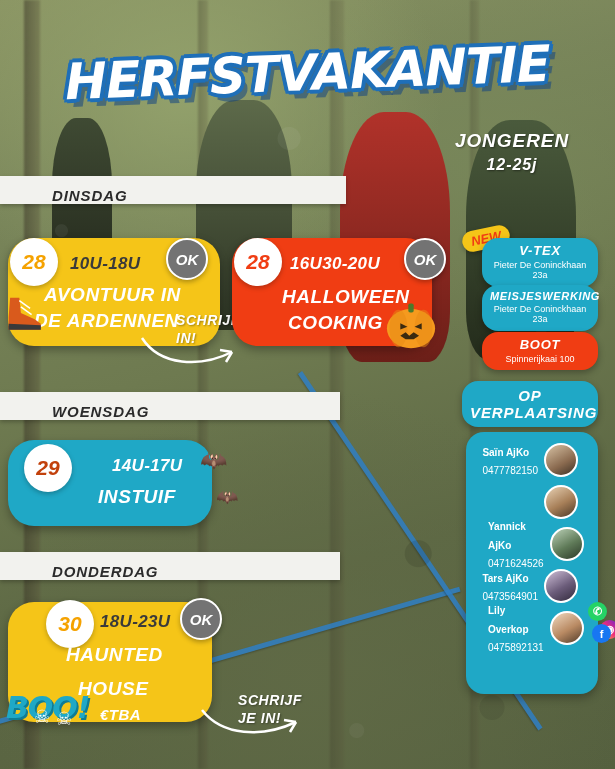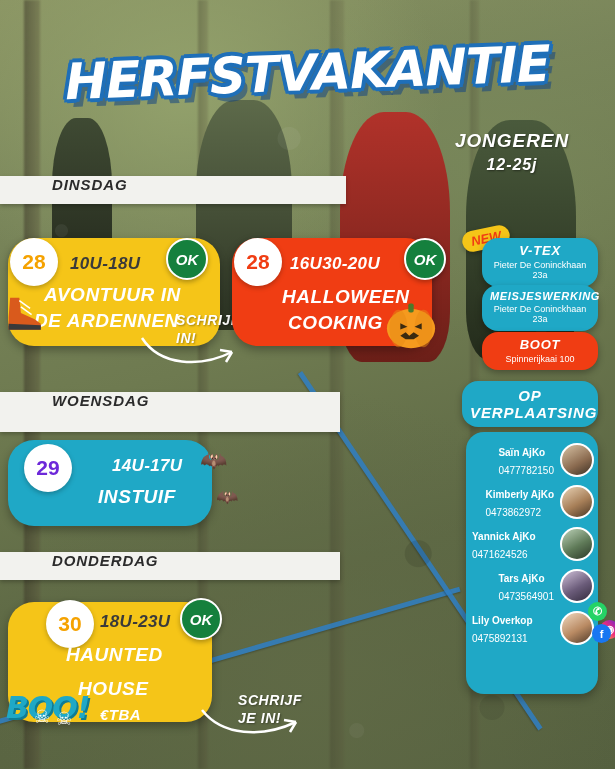--- a/index.html
+++ b/index.html
@@ -46,57 +46,57 @@
   }
 
   
   .band {
     position: absolute;
     background: #f2f2ee;
     color: #2b2b2b;
     font-style: italic;
     font-weight: bold;
     letter-spacing: .06em;
-    display: flex; align-items: flex-start;
+    display: flex; align-items: flex-end;
     padding-left: 52px;
     font-size: 15px;
     box-shadow: 0 2px 4px rgba(0,0,0,.25);
   }
 
   .card { position: absolute; border-radius: 26px; box-shadow: 0 4px 10px rgba(0,0,0,.3); }
   .card.yellow { background: #f5c518; }
   .card.red { background: #f03d13; }
   .card.cyan { background: #1fa8c6; }
 
   .daynum {
     position:absolute; width:48px; height:48px; border-radius:50%;
     background:#fff; display:flex; align-items:center; justify-content:center;
-    font-weight: bold; font-size: 21px;
+    font-style: italic; font-weight: bold; font-size: 21px;
     box-shadow: 0 2px 5px rgba(0,0,0,.25);
   }
   .daynum.yellow { color:#f5a200; }
   .daynum.red { color:#f03d13; }
-  .daynum.cyan { color:#6d28d9; }
+  .daynum.cyan { color:#c2410c; }
 
   .hours { position:absolute; font-style: italic; font-weight: bold; font-size: 17px; color:#fff; letter-spacing:.02em; }
   .hours.dark { color:#3a3a3a; }
   .title-l1, .title-l2 {
     position:absolute; font-style: italic; font-weight: bold; color:#fff;
     font-size: 19px; letter-spacing:.03em;
   }
 
   
   .okbadge {
     position:absolute; width:42px; height:42px; border-radius:50%;
     display:flex; align-items:center; justify-content:center;
     color:#fff; font-weight:bold; font-style:italic; font-size:15px;
     border:2px solid #fff;
     box-shadow: 0 2px 5px rgba(0,0,0,.3);
   }
-  .okbadge.blue { background:#15803d; }
+  .okbadge.blue { background:#737373; }
 
   
   #headline {
     position:absolute; left:0; right:0; top:44px;
     text-align:center;
     font-family:"DejaVu Sans", sans-serif;
     font-weight:bold; font-style:italic;
     font-size:50px; letter-spacing:-1px;
     color:#ffffff;
     transform: rotate(-2.2deg);
@@ -126,21 +126,21 @@
     position:absolute; background:#f5c518; color:#f03d13;
     font-style:italic; font-weight:bold; font-size:13px;
     padding:3px 9px; border-radius:12px; transform:rotate(-12deg);
     box-shadow:0 2px 5px rgba(0,0,0,.3);
   }
 
   
   #contacts {
     position:absolute; left:466px; top:432px; width:132px; height:262px;
     background:#1fa8c6; border-radius:18px; box-shadow:0 4px 10px rgba(0,0,0,.3);
-    padding:10px 4px;
+    padding:10px 20px;
   }
   .contact { display:flex; align-items:center; gap:6px; margin-bottom:6px; height:36px; }
   .contact.rev { flex-direction: row-reverse; }
   .avatar {
     width:34px; height:34px; border-radius:50%; flex:0 0 34px;
     border:2px solid #fff; overflow:hidden;
     background:linear-gradient(150deg,#d8c3a5,#8a6a4f 60%,#3b3025);
   }
   .avatar.a2 { background:linear-gradient(150deg,#c9d6e4,#6d7f92 55%,#2e3a46); }
   .avatar.a3 { background:linear-gradient(150deg,#e8d2b5,#a77f58 55%,#4a3726); }
@@ -260,21 +260,21 @@
   <div class="ps">Pieter De Coninckhaan 23a</div>
 </div>
 <div class="pill red" style="left:482px; top:332px; width:116px;">
   <div class="pt">BOOT</div>
   <div class="ps">Spinnerijkaai 100</div>
 </div>
 <div class="pill" style="left:462px; top:381px; width:136px; padding:6px 8px;">
   <div class="pt" style="font-size:15px">OP VERPLAATSING</div>
 </div>
 
-<div class="band" style="left:0; top:392px; width:340px; height:40px;">
+<div class="band" style="left:0; top:392px; width:340px; height:28px;">
   <span>WOENSDAG</span>
 </div>
 
 <div class="card cyan" style="left:8px; top:440px; width:204px; height:86px;"></div>
 <div class="daynum cyan" style="left:24px; top:444px;">29</div>
 <div class="hours" style="left:112px; top:456px;">14U-17U</div>
 <div class="title-l1" style="left:98px; top:486px;">INSTUIF</div>
 
 <div class="bat" style="left:200px; top:448px;">🦇</div>
 <div class="bat" style="left:216px; top:486px; font-size:18px;">🦇</div>
@@ -309,24 +309,20 @@
     <span class="avatar a1"></span>
     <span class="cinfo">
       <span class="cname">Saïn AjKo</span><br>
       <span class="cphone">0477782150</span>
     </span>
   </div>
 
 
   <div class="contact rev">
     <span class="avatar a3"></span>
-    <span class="cinfo">
-      <span class="cname">Kimberly AjKo</span><br>
-      <span class="cphone">0473862972</span>
-    </span>
   </div>
 
   <div class="contact">
     <span class="cinfo" style="margin-left:2px">
       <span class="cname">Yannick AjKo</span><br>
       <span class="cphone">0471624526</span>
     </span>
     <span class="avatar a4" style="margin-left:auto"></span>
   </div>
 

